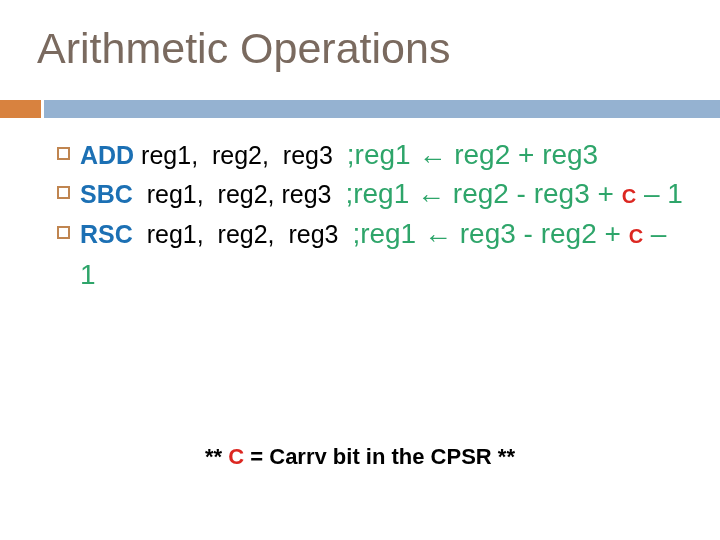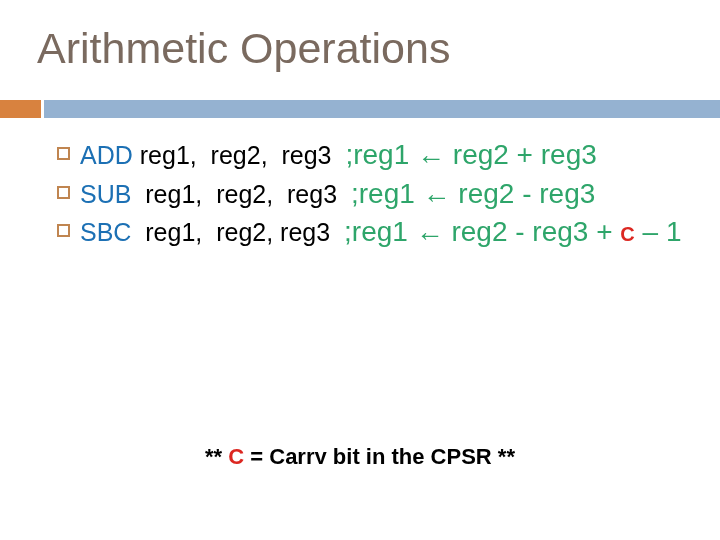--- a/index.html
+++ b/index.html
@@ -22,21 +22,21 @@
     white-space:pre-wrap;color:var(--c-black);
   }
   .bullet-square{
     position:absolute;left:-23px;top:11px;
     width:9px;height:9px;
     border:2px solid var(--c-bullet);
     background:transparent;
     display:block;
   }
 
-  .seg-mnemonic{color:var(--c-mnemonic);font-weight:400;}
+  .seg-mnemonic{color:var(--c-mnemonic);font-weight:700;}
   .seg-plain{color:var(--c-black);margin-top:6px;}
   .seg-comment{color:var(--c-comment);font-size:28px;}
   .seg-carry{color:var(--c-carry);font-weight:700;}
   .op-row .seg-carry{font-size:20px;}
   .seg-bold{color:var(--c-black);font-weight:700;}
 
   .caption{
     position:absolute;left:0;top:444px;width:720px;
     text-align:center;font-size:22px;font-weight:700;
     color:var(--c-black);white-space:pre-wrap;
@@ -44,17 +44,17 @@
 </style>
 </head>
 <body>
 
 <div class="slide">
   <div class="title">Arithmetic Operations</div>
   <div class="band-orange"></div>
   <div class="band-blue"></div>
   <div class="op-list">
       <div class="op-row"><span class="bullet-square"></span><span class="seg-mnemonic">ADD</span><span class="seg-plain"> reg1,  reg2,  reg3  </span><span class="seg-comment">;reg1 ← reg2 + reg3</span></div>
-      <div class="op-row"><span class="bullet-square"></span><span class="seg-mnemonic">SUB</span><span class="seg-plain">  reg1,  reg2,  reg3  </span><span class="seg-comment">;reg1 ← reg2 - reg3</span></div>
       <div class="op-row"><span class="bullet-square"></span><span class="seg-mnemonic">SBC</span><span class="seg-plain">  reg1,  reg2, reg3  </span><span class="seg-comment">;reg1 ← reg2 - reg3 + </span><span class="seg-carry">C</span><span class="seg-comment"> – 1</span></div>
+      <div class="op-row"><span class="bullet-square"></span><span class="seg-mnemonic">RSC</span><span class="seg-plain">  reg1,  reg2,  reg3  </span><span class="seg-comment">;reg1 ← reg3 - reg2 + </span><span class="seg-carry">C</span><span class="seg-comment"> –</span><br><span class="seg-comment">1</span></div>
     </div>
   <div class="caption"><span class="seg-bold">** </span><span class="seg-carry">C</span><span class="seg-bold"> = Carry bit in the CPSR **</span></div>
 </div>
 
 </body></html>

